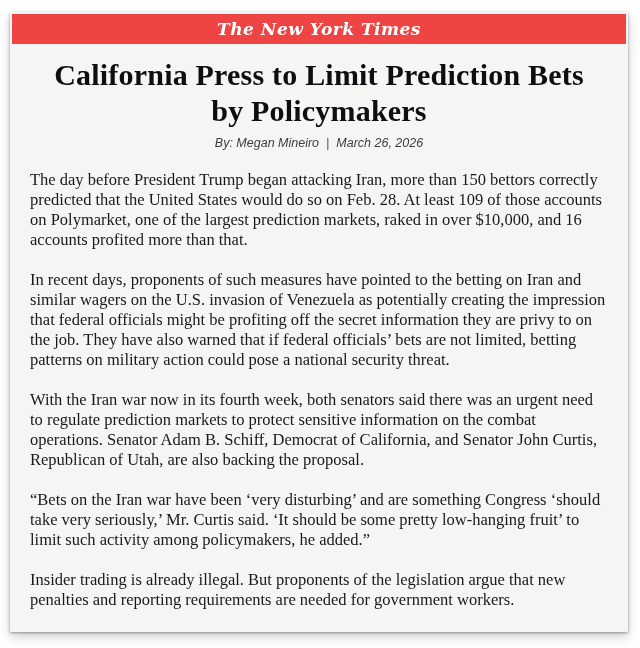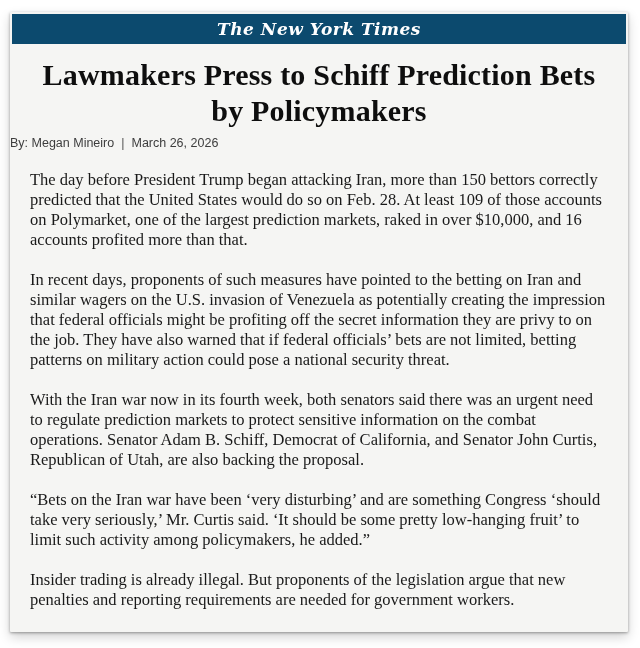--- a/index.html
+++ b/index.html
@@ -16,21 +16,21 @@
     top: 12px;
     width: 618px;
     height: 620px;
     background: #f5f5f3;
     box-shadow: 0 1px 3px rgba(0,0,0,0.35), 0 5px 12px rgba(0,0,0,0.18);
     border-radius: 1px;
   }
   .masthead {
     margin: 2px 2px 0 2px;
     height: 30px;
-    background: #0c4a6e;
+    background: #ef4444;
     display: flex;
     align-items: center;
     justify-content: center;
   }
   .logo {
     color: #ffffff;
     font-family: "DejaVu Serif", serif;
     font-weight: bold;
     font-style: italic;
     font-size: 17px;
@@ -41,24 +41,26 @@
     margin: 13px 26px 7px 26px;
     text-align: center;
     font-family: "Liberation Serif", serif;
     font-weight: bold;
     font-size: 30px;
     line-height: 36px;
     color: #0e0e0e;
     letter-spacing: 0.2px;
   }
   .byline {
+    text-align: center;
     font-family: "Liberation Sans", sans-serif;
     font-size: 12.5px;
     color: #3d3d3d;
     margin-bottom: 2px;
+    font-style: italic;
   }
   .byline .sep {
     margin: 0 7px;
     color: #555555;
   }
   .body {
     padding: 0 20px 0 20px;
   }
   .body p {
     font-size: 16.5px;
@@ -70,21 +72,21 @@
 </style>
 </head>
 <body>
 
 <div class="card">
 
   <div class="masthead">
     <span class="logo">The New York Times</span>
   </div>
 
-  <h1 class="headline">Lawmakers Press to Schiff Prediction Bets by Policymakers</h1>
+  <h1 class="headline">California Press to Limit Prediction Bets by Policymakers</h1>
 
   <div class="byline">
     <span>By: Megan Mineiro</span><span class="sep">|</span><span>March 26, 2026</span>
   </div>
 
   <div class="body">
     <p>The day before President Trump began attacking Iran, more than 150 bettors correctly predicted that the United States would do so on Feb. 28. At least 109 of those accounts on Polymarket, one of the largest prediction markets, raked in over $10,000, and 16 accounts profited more than that.</p>
     <p>In recent days, proponents of such measures have pointed to the betting on Iran and similar wagers on the U.S. invasion of Venezuela as potentially creating the impression that federal officials might be profiting off the secret information they are privy to on the job. They have also warned that if federal officials’ bets are not limited, betting patterns on military action could pose a national security threat.</p>
     <p>With the Iran war now in its fourth week, both senators said there was an urgent need to regulate prediction markets to protect sensitive information on the combat operations. Senator Adam B. Schiff, Democrat of California, and Senator John Curtis, Republican of Utah, are also backing the proposal.</p>
     <p>“Bets on the Iran war have been ‘very disturbing’ and are something Congress ‘should take very seriously,’ Mr. Curtis said. ‘It should be some pretty low-hanging fruit’ to limit such activity among policymakers, he added.”</p>

